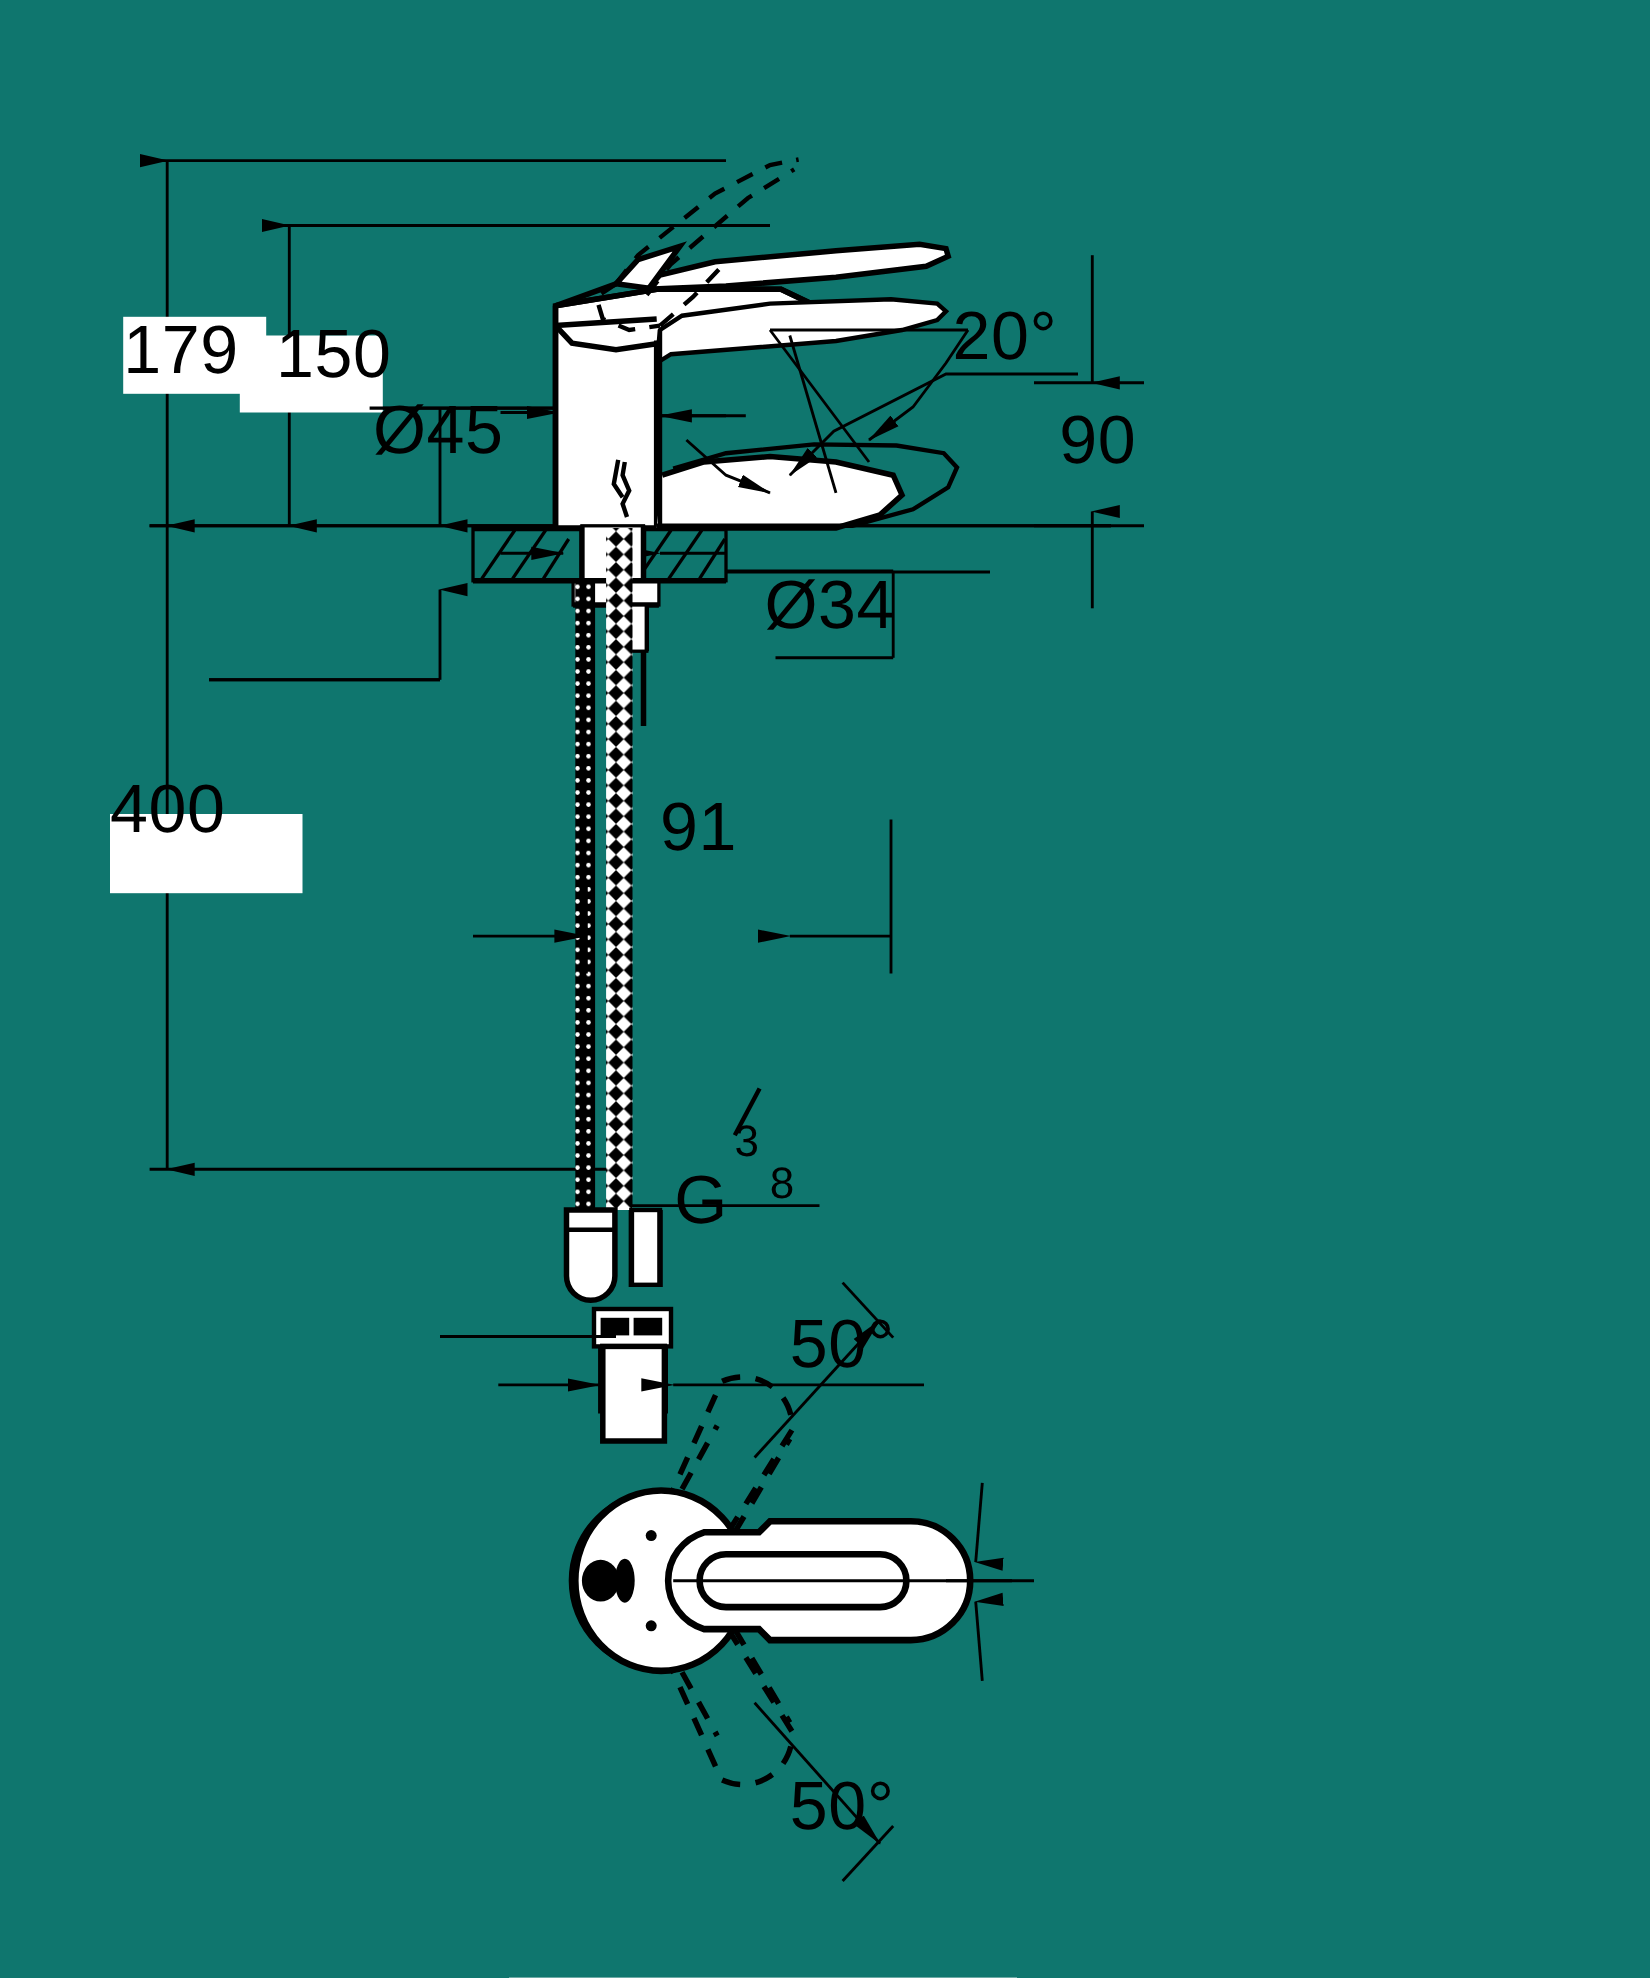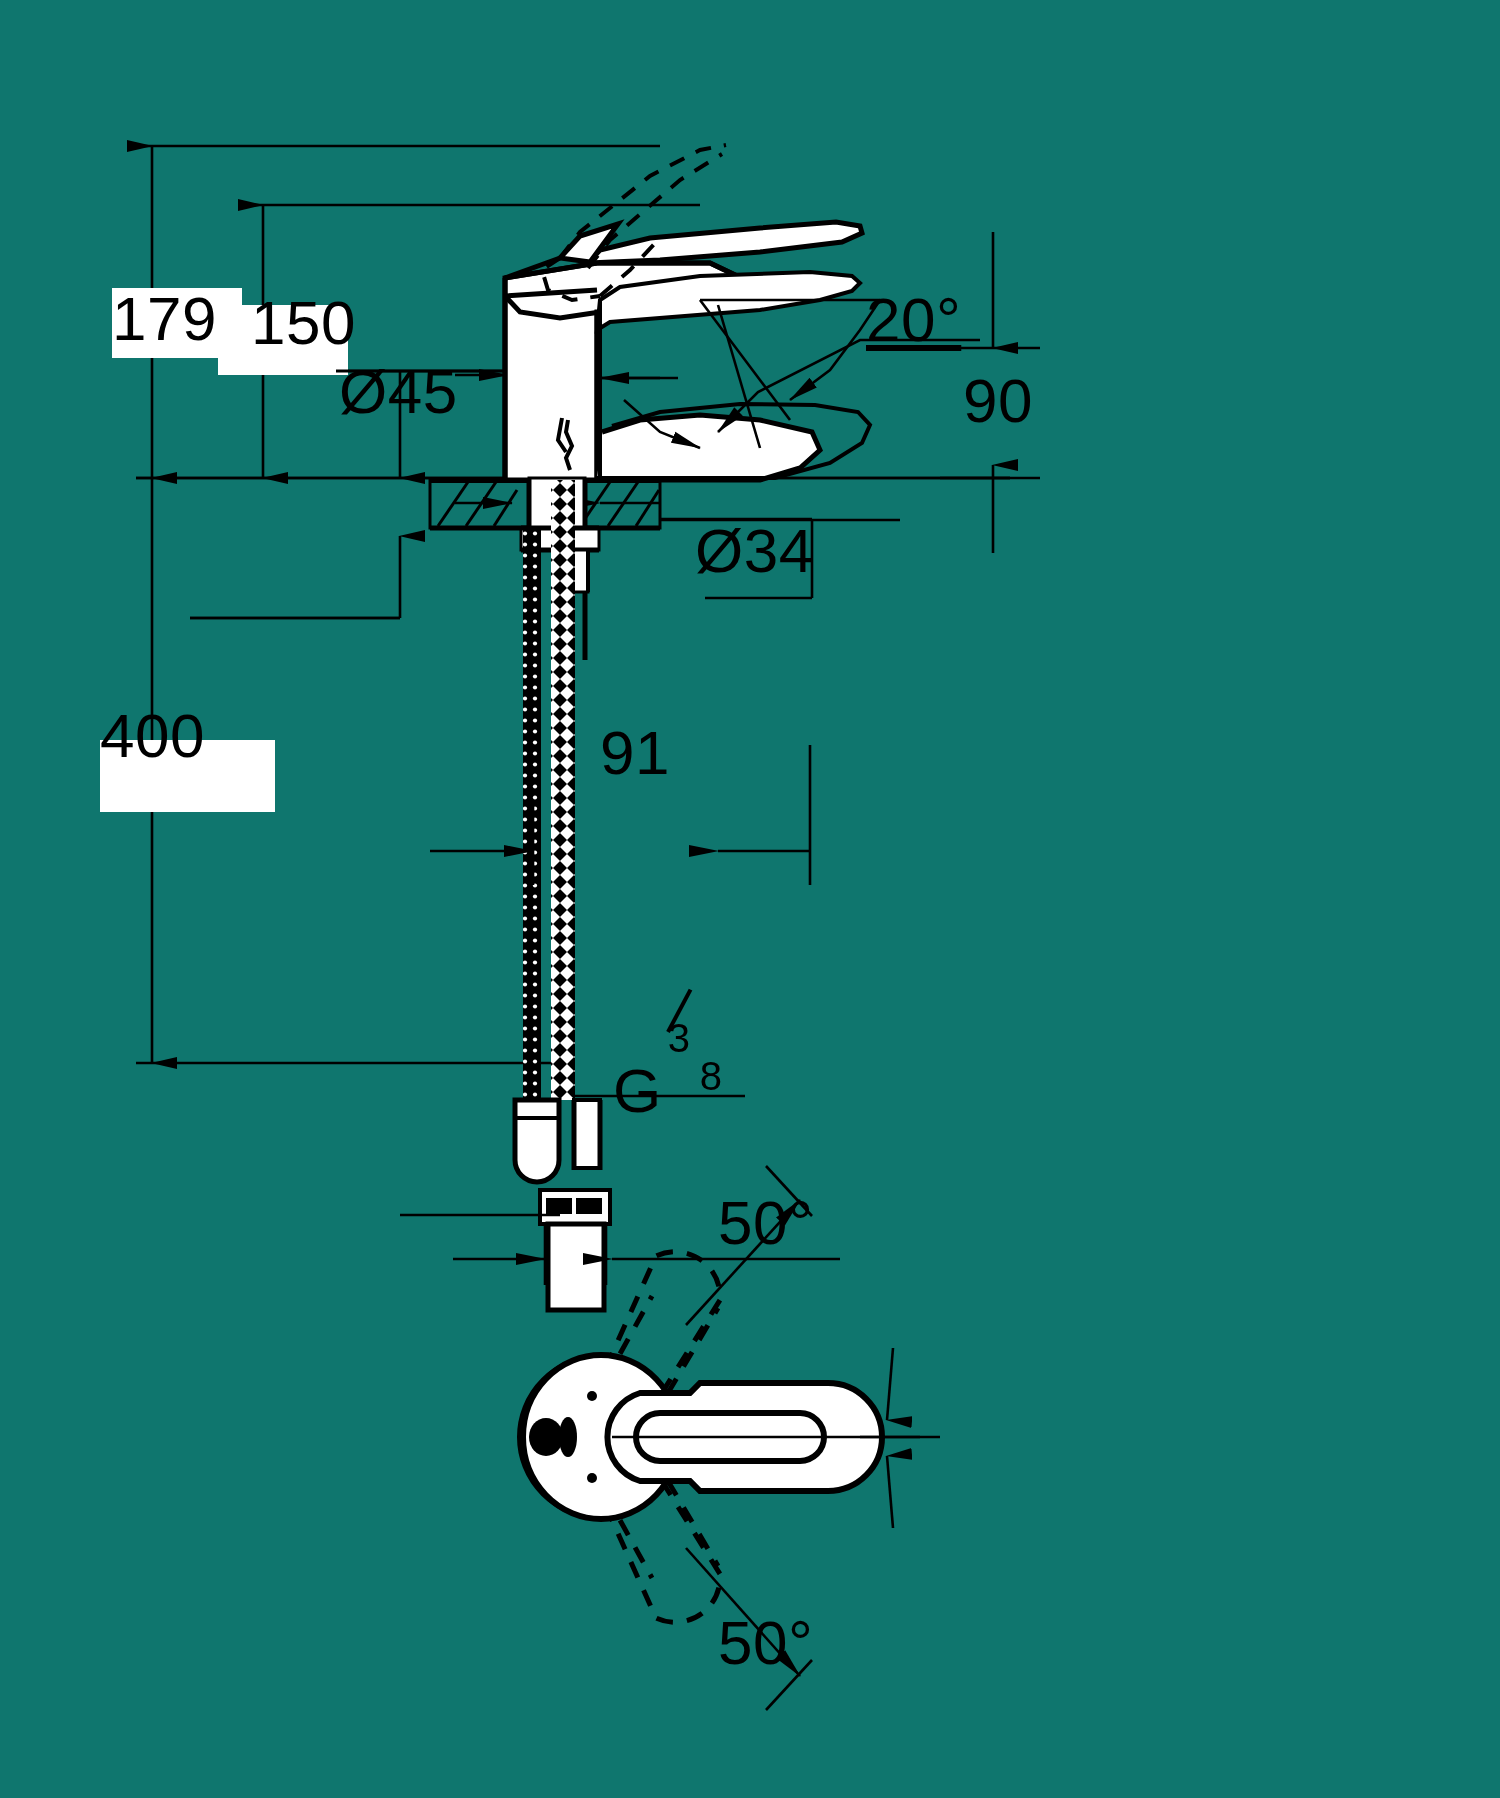--- a/index.html
+++ b/index.html
@@ -259,21 +259,21 @@
     <g stroke="#000" stroke-width="2.6" fill="none">
       <path d="M893,1348 L887,1420" marker-end="url(#ar-d)"></path>
       <path d="M893,1528 L887,1456" marker-end="url(#ar-u)"></path>
       <line x1="860" y1="1437" x2="920" y2="1437"></line>
     </g>
   </svg>
 
   <div class="lbl dim" style="left:112px;top:288px;">179</div>
   <div class="lbl dim" style="left:218px;top:292px;margin-left:33px;">150</div>
   <div class="lbl dim" style="left:339px;top:313px;margin-top:48px;">Ø45</div>
-  <div class="lbl dim" style="left:866px;top:289px;text-decoration:underline;">20°</div>
+  <div class="lbl dim" style="left:866px;top:275px;">20°</div>
   <div class="lbl dim" style="left:963px;top:370px;">90</div>
   <div class="lbl dim" style="left:676px;top:520px;margin-left:19px;">Ø34</div>
   <div class="lbl dim" style="left:100px;top:705px;">400</div>
   <div class="lbl dim" style="left:600px;top:722px;">91</div>
 
   <div class="lbl dim" style="left:613px;top:1052px;">
     <span>G</span><span class="frac" style="width:66px;height:60px;">
       <span class="num">3</span>
       <span class="bar"></span>
       <span class="den">8</span>

